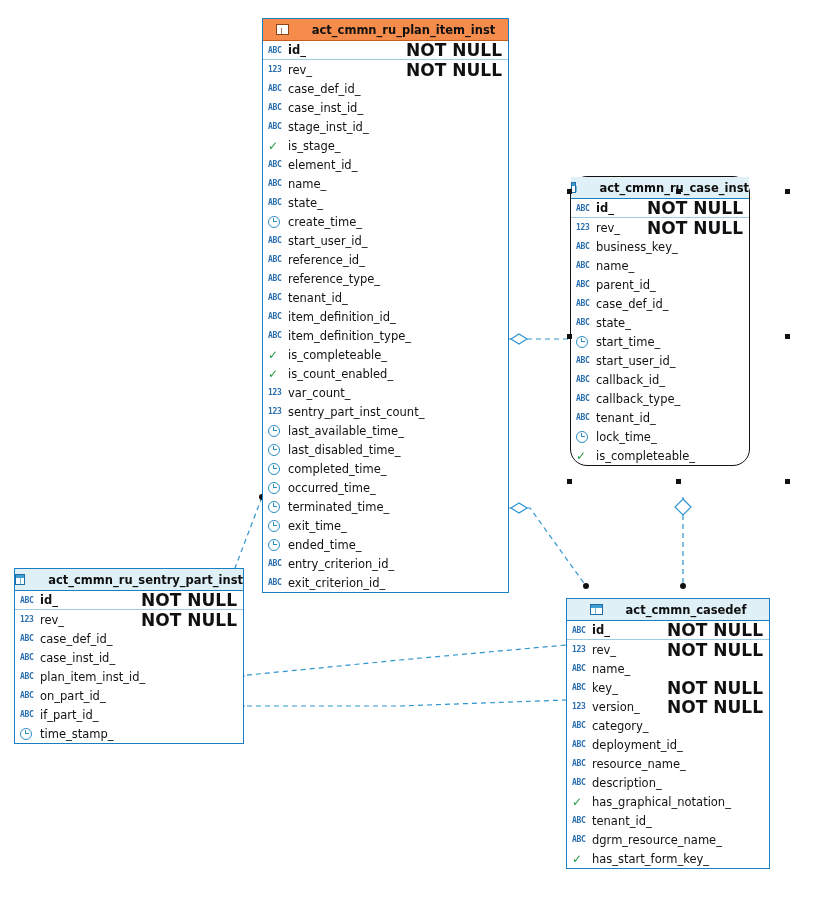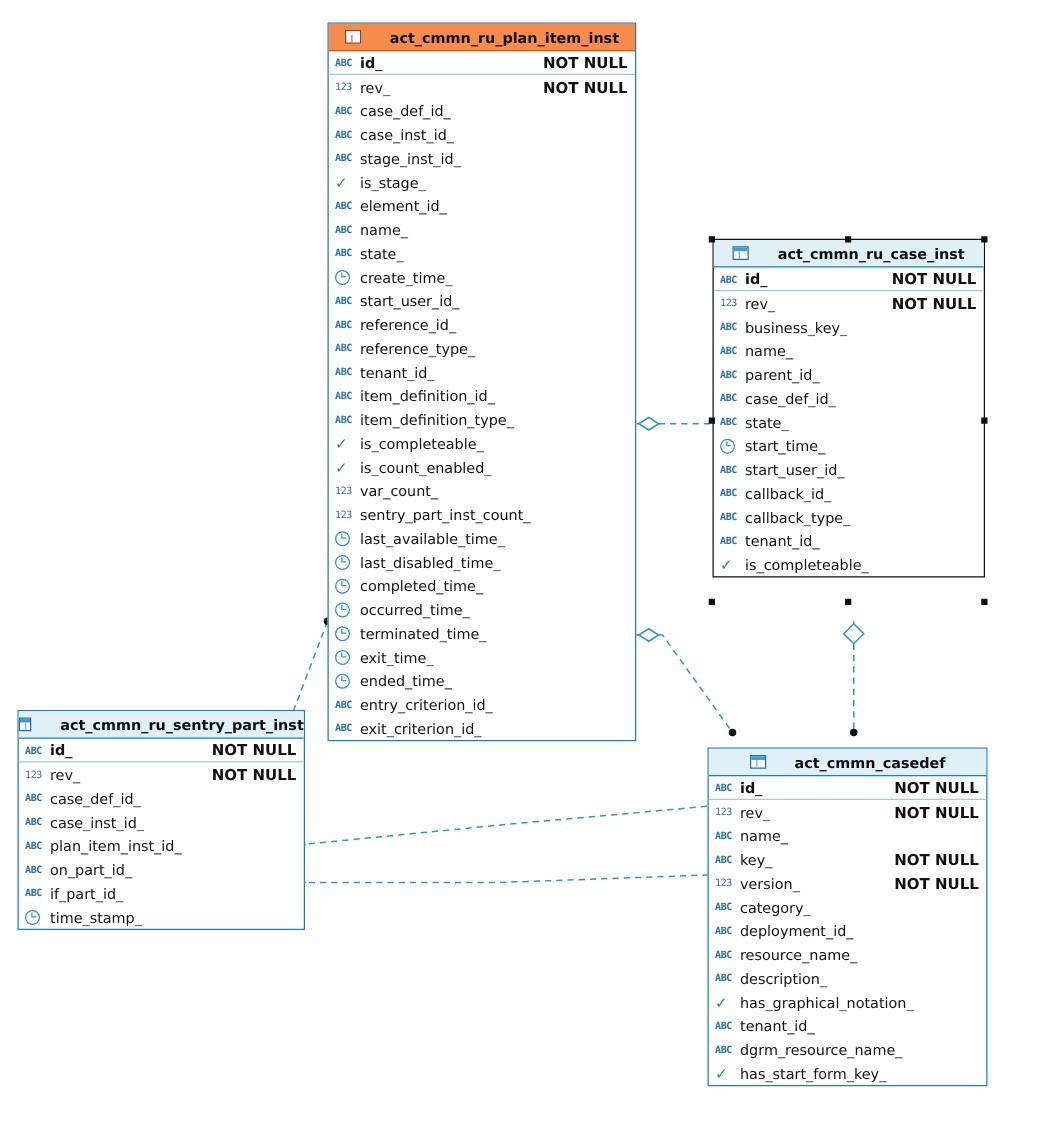--- a/index.html
+++ b/index.html
@@ -81,34 +81,34 @@
   }
   .row .nm {
     flex: 1 1 auto;
     overflow: hidden;
     text-overflow: clip;
   }
   .row .nn {
     flex: 0 0 auto;
     margin-left: 8px;
     font-weight: bold;
-    font-size: 12px;
+    font-size: 17px;
     color: #111111;
   }
   .ic-abc {
     font-family: "DejaVu Sans Mono", "Liberation Mono", monospace;
     font-size: 8px;
     font-weight: bold;
     color: #2b6fae;
     letter-spacing: -0.3px;
   }
   .ic-123 {
     font-family: "DejaVu Sans Mono", "Liberation Mono", monospace;
     font-size: 8px;
-    font-weight: normal;
+    font-weight: bold;
     color: #2b6fae;
     letter-spacing: -0.3px;
   }
   .ic-check {
     color: #1a9a3c;
     font-size: 12px;
     font-weight: bold;
     line-height: 1;
   }
   .ic-clock {
@@ -373,21 +373,21 @@
             <span class="nm">entry_criterion_id_</span>
           </div>
           <div class="row">
             <span class="ic">
               <span class="ic-abc">ABC</span>
             </span>
             <span class="nm">exit_criterion_id_</span>
           </div>
         </div>
       </div>
-      <div class="table-box selected" style="left: 570px; top: 191px; width: 218px;">
+      <div class="table-box selected" style="left: 570px; top: 176px; width: 180px; border-radius: 17px;">
         <div class="tbl-header">
           <span class="tbl-icon"></span>
           <span>act_cmmn_ru_case_inst</span>
         </div>
         <div class="rows">
           <div class="row pk">
             <span class="ic">
               <span class="ic-abc">ABC</span>
             </span>
             <span class="nm">id_</span>
@@ -452,20 +452,26 @@
             <span class="ic">
               <span class="ic-abc">ABC</span>
             </span>
             <span class="nm">callback_type_</span>
           </div>
           <div class="row">
             <span class="ic">
               <span class="ic-abc">ABC</span>
             </span>
             <span class="nm">tenant_id_</span>
+          </div>
+          <div class="row">
+            <span class="ic">
+              <span class="ic-clock"></span>
+            </span>
+            <span class="nm">lock_time_</span>
           </div>
           <div class="row">
             <span class="ic">
               <span class="ic-check">✓</span>
             </span>
             <span class="nm">is_completeable_</span>
           </div>
         </div>
       </div>
       <div class="table-box" style="left: 14px; top: 568px; width: 230px;">
@@ -519,21 +525,21 @@
             <span class="nm">if_part_id_</span>
           </div>
           <div class="row">
             <span class="ic">
               <span class="ic-clock"></span>
             </span>
             <span class="nm">time_stamp_</span>
           </div>
         </div>
       </div>
-      <div class="table-box" style="left: 566px; top: 598px; width: 224px;">
+      <div class="table-box" style="left: 566px; top: 598px; width: 204px;">
         <div class="tbl-header">
           <span class="tbl-icon"></span>
           <span>act_cmmn_casedef</span>
         </div>
         <div class="rows">
           <div class="row pk">
             <span class="ic">
               <span class="ic-abc">ABC</span>
             </span>
             <span class="nm">id_</span>

